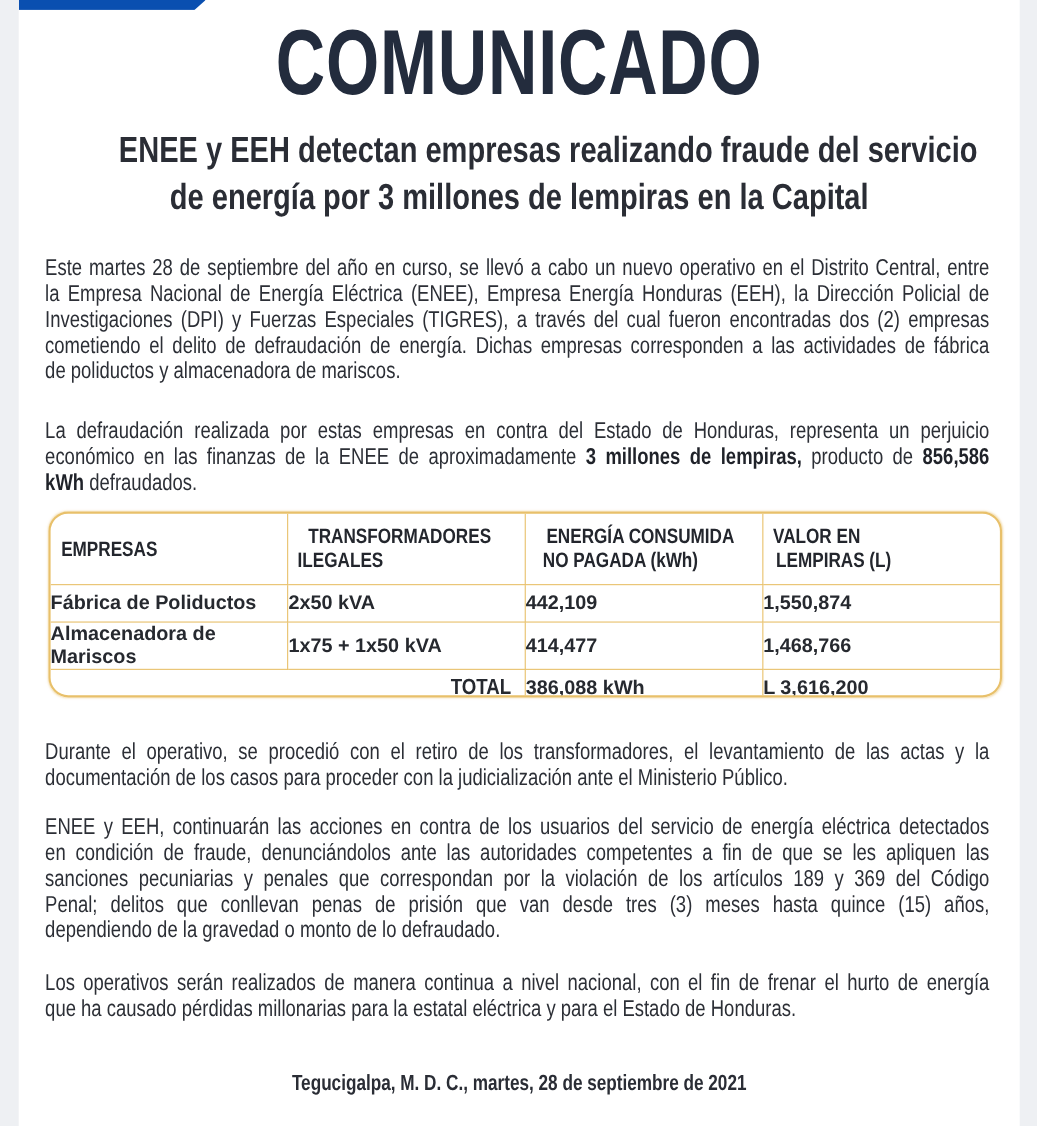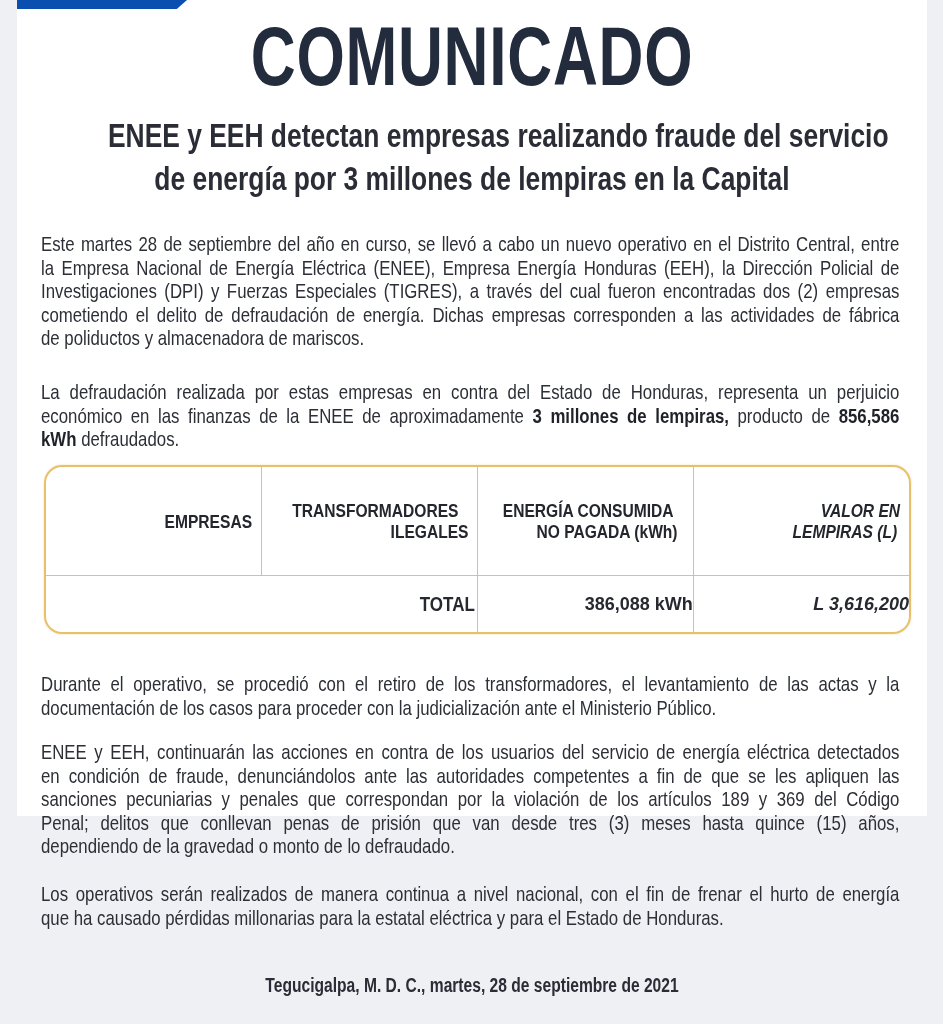--- a/index.html
+++ b/index.html
@@ -3,21 +3,21 @@
   <meta charset="utf-8">
   <style>
     html, body { margin: 0; padding: 0; }
     body {
       width: 943px; height: 1024px; overflow: hidden;
       background: #eef0f3;
       font-family: "Liberation Sans", sans-serif;
       color: #262a33;
     }
     .page {
-      position: absolute; left: 17px; top: 0; width: 910px; height: 816px;
+      position: absolute; left: 17px; top: 0; width: 910px; height: 1024px;
       background: #ffffff;
     }
     .banner {
       position: absolute; left: 0; top: 0; width: 170px; height: 9px;
       background: #0a4fb0;
       clip-path: polygon(0 0, 100% 0, 94% 100%, 0 100%);
     }
     .title {
       position: absolute; left: 0; right: 0; top: 14px;
       text-align: center;
@@ -55,37 +55,37 @@
       border: 2px solid #e8c06a; border-radius: 18px;
       overflow: hidden;
       box-shadow: 0 0 2px rgba(232,192,106,0.6);
     }
     table {
       border-collapse: collapse; width: 100%; height: 100%;
       table-layout: fixed;
     }
     td, th {
       border: 1.5px solid #e8c06a;
-      text-align: right; vertical-align: middle;
+      text-align: left; vertical-align: middle;
       padding: 0;
     }
     tr:first-child th { border-top: none; }
     tr:last-child td { border-bottom: none; }
     th:first-child, td:first-child { border-left: none; }
-    th:last-child, td:last-child { border-right: none; font-style: italic; }
+    th:last-child, td:last-child { border-right: none; }
     th {
       height: 64px;
       font-size: 19px; line-height: 21px; font-weight: 700; color: #23262d;
     }
     th .sq { display: inline-block; transform: scaleX(0.82); white-space: nowrap; }
     td {
       height: 33px;
       font-size: 18px; font-weight: 700; color: #26292f;
     }
-    .total-label { text-align: right; padding-right: 2px; font-size: 20px; }
+    .total-label { text-align: right; padding-right: 12px; font-size: 20px; }
     .total-label .sq { display: inline-block; transform: scaleX(0.85); transform-origin: right center; }
     .total-empty { border-right: none !important; }
     .total-label { border-left: none !important; }
 
     .footer {
       position: absolute; left: 0; right: 0; top: 974px;
       text-align: center;
       font-size: 20px; font-weight: 700; color: #2a2d35;
       transform: scaleX(0.78); transform-origin: center;
       white-space: nowrap;
@@ -121,20 +121,32 @@
   <div class="table-wrap">
     <table>
       <tbody>
           <tr>
         <th><span class="sq">EMPRESAS</span></th>
         <th><span class="sq">TRANSFORMADORES</span><br><span class="sq">ILEGALES</span></th>
         <th><span class="sq">ENERGÍA CONSUMIDA</span><br><span class="sq">NO PAGADA (kWh)</span></th>
         <th><span class="sq">VALOR EN</span><br><span class="sq">LEMPIRAS (L)</span></th>
       </tr>
       <tr>
+        <td>Fábrica de Poliductos</td>
+        <td>2x50 kVA</td>
+        <td>442,109</td>
+        <td>1,550,874</td>
+      </tr>
+      <tr>
+        <td>Almacenadora de Mariscos</td>
+        <td>1x75 + 1x50 kVA</td>
+        <td>414,477</td>
+        <td>1,468,766</td>
+      </tr>
+      <tr>
         <td class="total-empty"></td>
         <td class="total-label"><span class="sq">TOTAL</span></td>
         <td>386,088 kWh</td>
         <td>L 3,616,200</td>
       </tr>
     </tbody>
       </table>
   </div>
 
   <div class="para p3">

